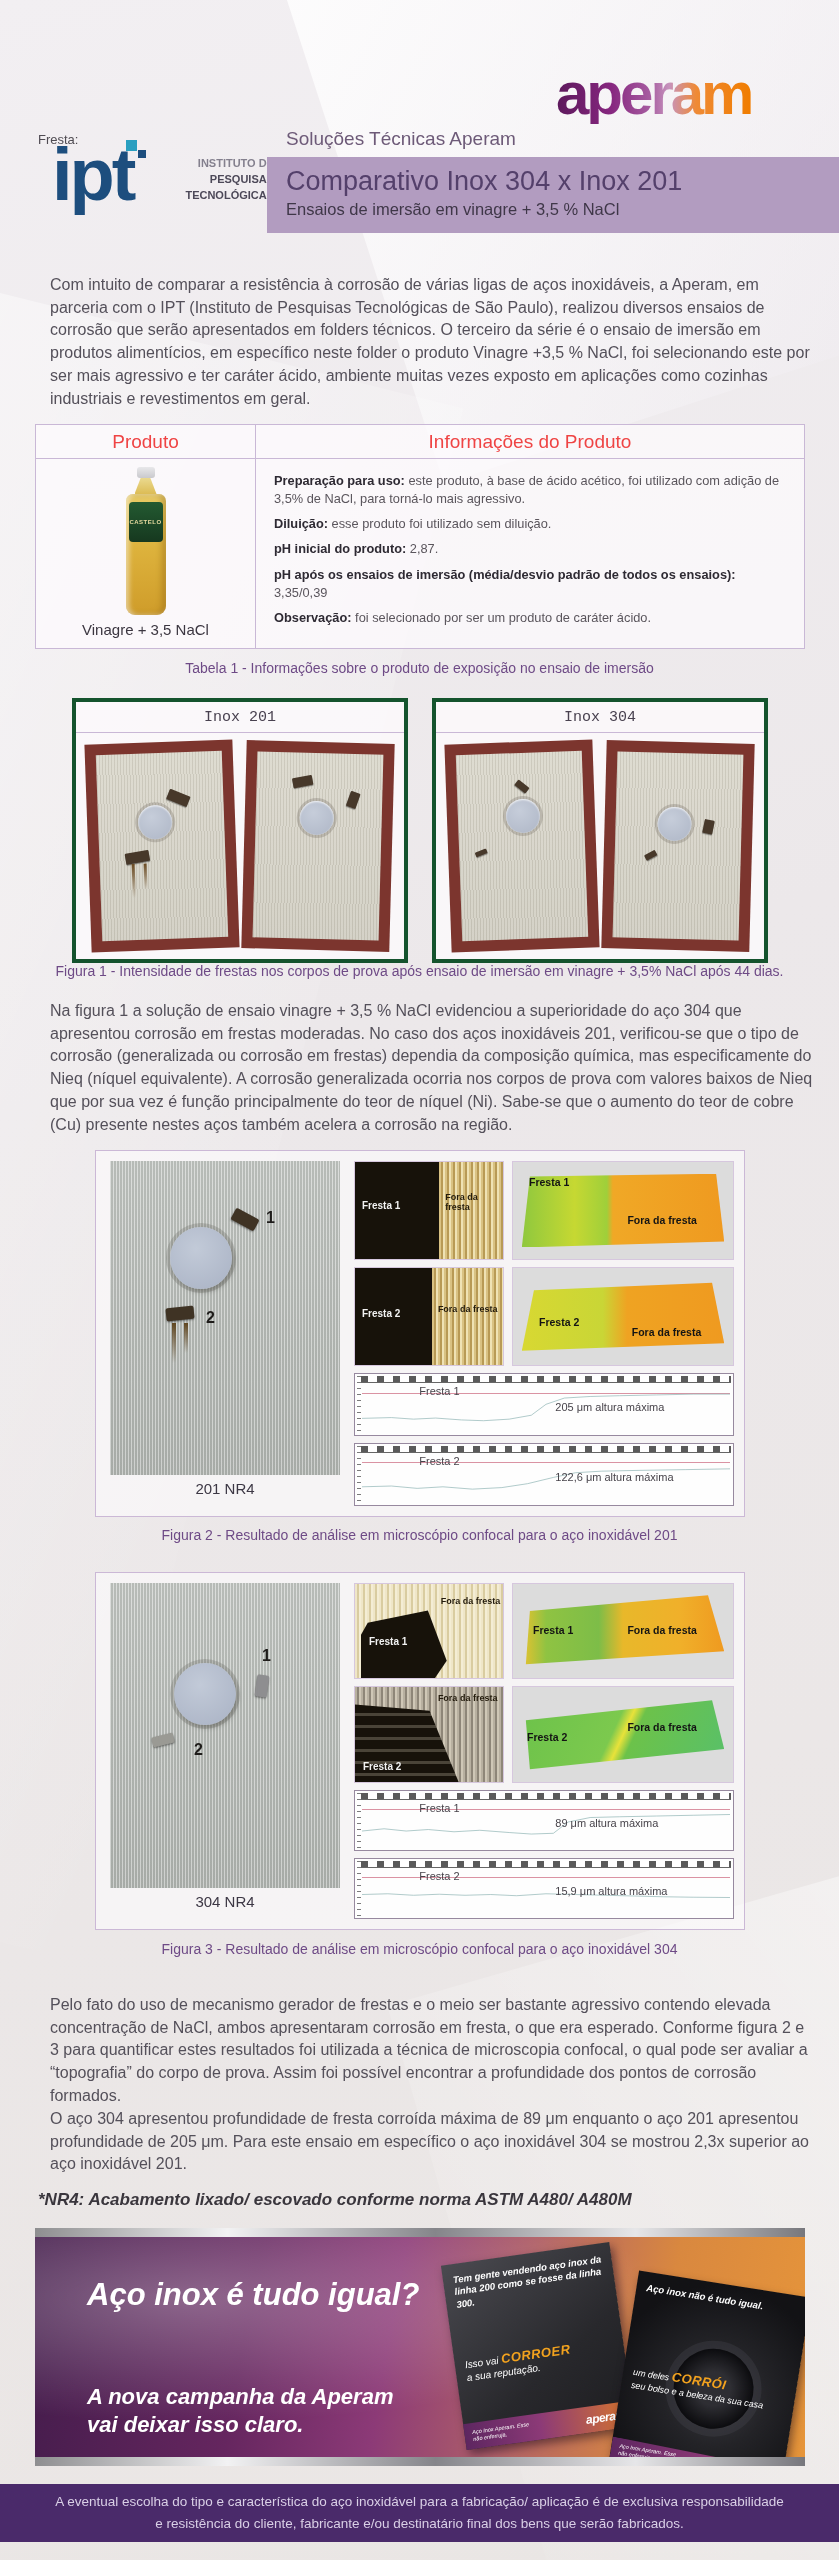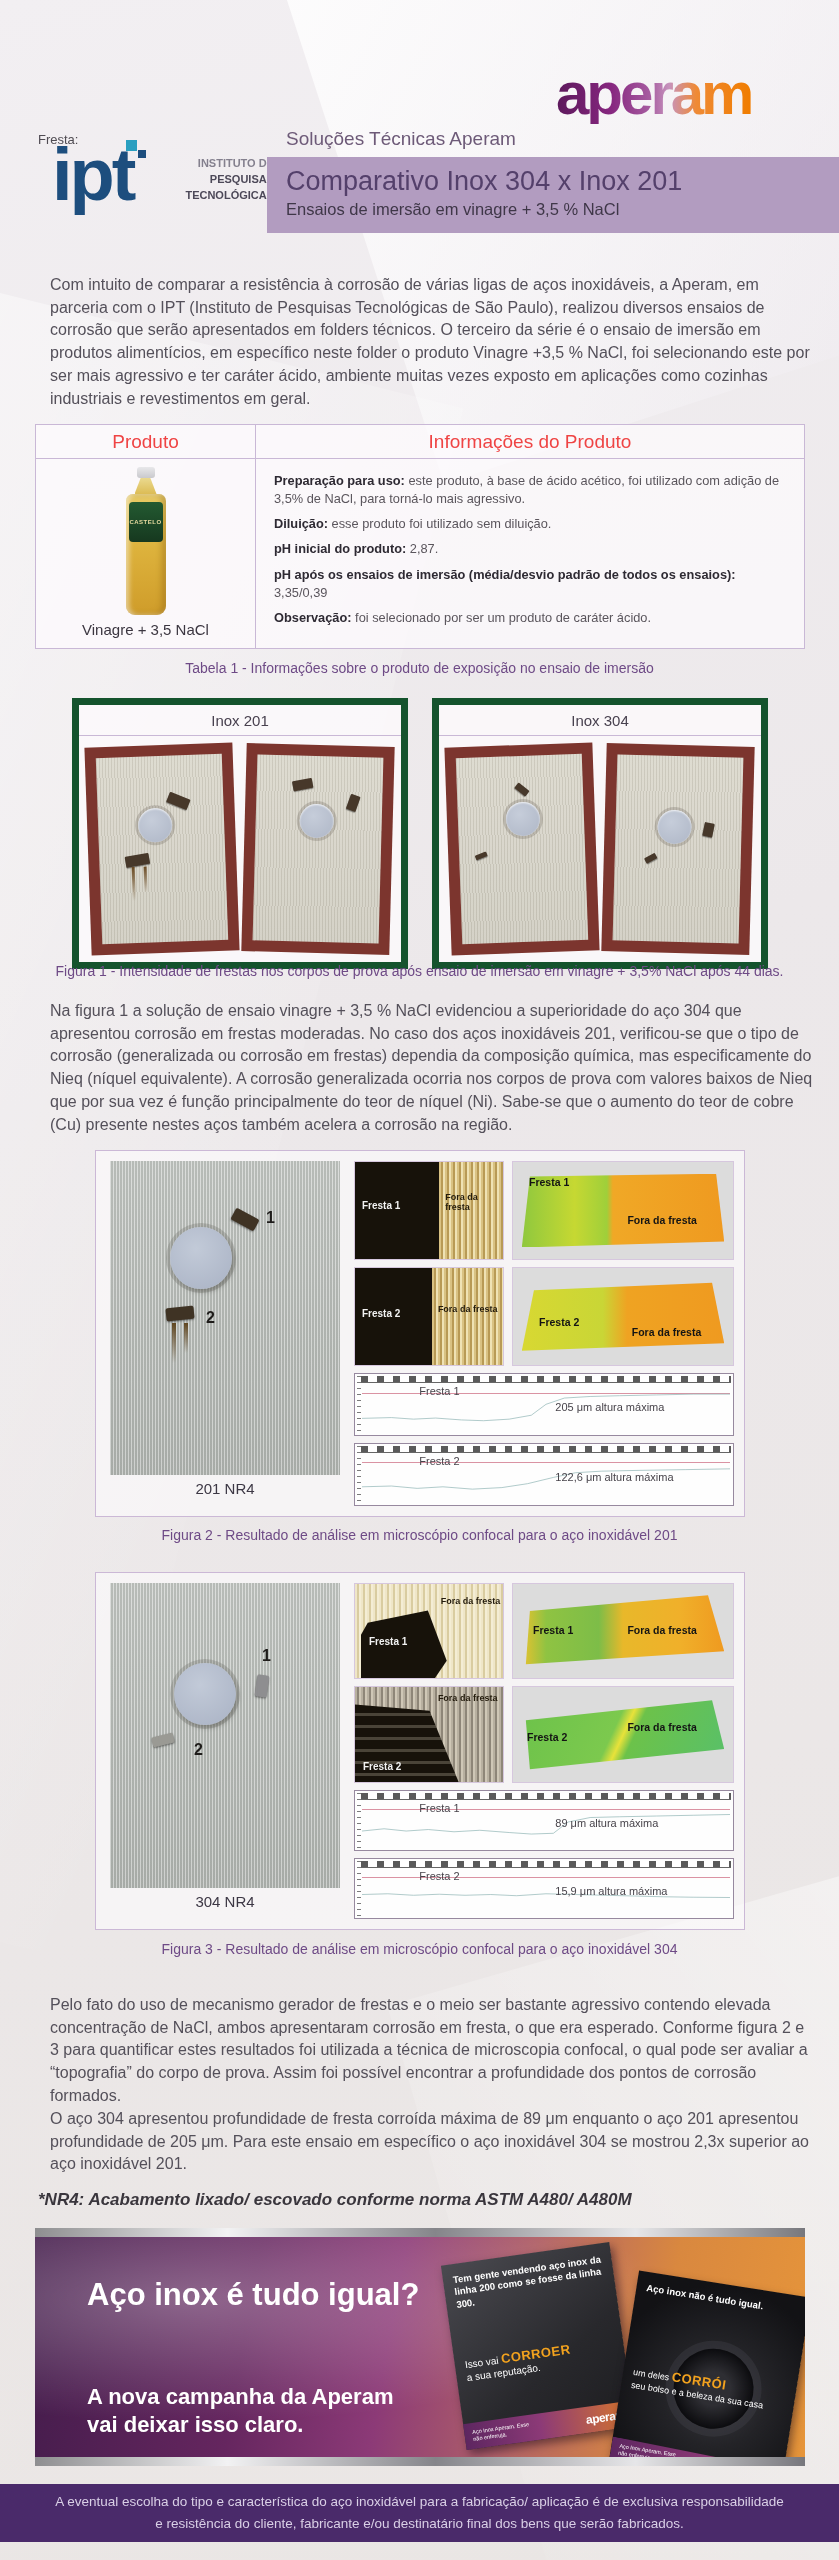--- a/index.html
+++ b/index.html
@@ -68,21 +68,21 @@
     border-radius:4px;display:flex;align-items:center;justify-content:center;
     font-size:6px;font-weight:bold;color:#e9dca2;letter-spacing:.5px;}
   .caption{width:839px;text-align:center;font-size:14px;color:#6e4a86;}
   .cap-tab1{left:0;top:660px;}
   .cap-fig1{left:0;top:963px;}
   .cap-fig2{left:0;top:1527px;}
   .cap-fig3{left:0;top:1941px;}
 
   
   .fig1{left:72px;top:698px;width:696px;display:flex;gap:24px;}
-  .f1-panel{flex:1;border:7px solid #14532d;background:rgba(252,250,252,.8);}
+  .f1-panel{flex:1;border:4px solid #14532d;background:rgba(252,250,252,.8);font-family:Liberation Mono, monospace;}
   .f1-head{height:30px;border-bottom:1px solid #c9b8d6;display:flex;align-items:center;justify-content:center;
     font-size:15px;color:#48414f;}
   .f1-body{display:flex;gap:8px;padding:9px;justify-content:center;}
   .coupon{width:148px;height:208px;background:#7c352e;padding:11px;box-sizing:border-box;position:relative;}
   .coupon .plate{width:100%;height:100%;position:relative;
     background:linear-gradient(180deg,#dad7cb,#cfccc0) ;}
   .coupon .plate::before{content:"";position:absolute;inset:0;
     background:repeating-linear-gradient(90deg,rgba(110,105,92,.12) 0 1px,rgba(255,255,255,.12) 1px 3px);}
   .hole{position:absolute;width:34px;height:34px;border-radius:50%;
     background:radial-gradient(circle at 40% 35%,#c6cdda,#aeb6c6);
@@ -138,21 +138,21 @@
     background:repeating-linear-gradient(180deg,#7a7a7a 0 1px,#ffffff 1px 6px);}
   .redline{position:absolute;left:7px;right:3px;top:30%;border-top:1px solid #dA93a3;}
   .profile svg{position:absolute;left:7px;right:3px;top:10px;bottom:4px;width:calc(100% - 10px);height:calc(100% - 14px);}
   .p-label{position:absolute;left:17%;top:18%;font-size:11px;color:#47434a;}
   .p-value{position:absolute;left:53%;top:44%;font-size:11px;color:#47434a;}
 
   
   .ad{left:35px;top:2228px;width:770px;}
   .silver{height:9px;background:linear-gradient(90deg,#8e8e90,#f2f2f3 25%,#85858a 52%,#e6e6e8 78%,#77777c);}
   .ad-body{height:220px;position:relative;overflow:hidden;
-    background:linear-gradient(100deg,#431c4b 0%,#65265f 28%,#8c3a77 46%,#b06168 62%,#d9883f 80%,#e6953a 100%);}
+    background:linear-gradient(100deg,#431c4b 0%,#65265f 28%,#8c3a77 46%,#b06168 62%,#d9883f 80%,#e6953a 100%);font-style:italic;}
   .ad-body::before{content:"";position:absolute;inset:0;
     background:radial-gradient(ellipse at 20% 28%,rgba(255,255,255,.30),rgba(255,255,255,0) 55%);}
   .ad-headline{position:absolute;left:52px;top:40px;font-size:31px;font-weight:bold;color:#ffffff;}
   .ad-sub{position:absolute;left:52px;top:146px;width:330px;font-size:22px;font-weight:bold;color:#ffffff;line-height:1.25;}
   .card{position:absolute;box-sizing:border-box;box-shadow:3px 5px 10px rgba(20,5,25,.5);}
   .card1{left:418px;top:16px;width:170px;height:186px;transform:rotate(-8deg);
     background:linear-gradient(145deg,#4a4a50,#28282c 60%,#1d1d20);padding:10px 10px 0;}
   .card1 .c-top{font-size:9.5px;font-weight:bold;color:#fff;line-height:1.3;}
   .c-mid{margin-top:46px;font-size:10px;color:#fff;line-height:1.25;}
   .c-word{font-size:13px;font-weight:bold;color:#f2a21e;letter-spacing:.5px;}

